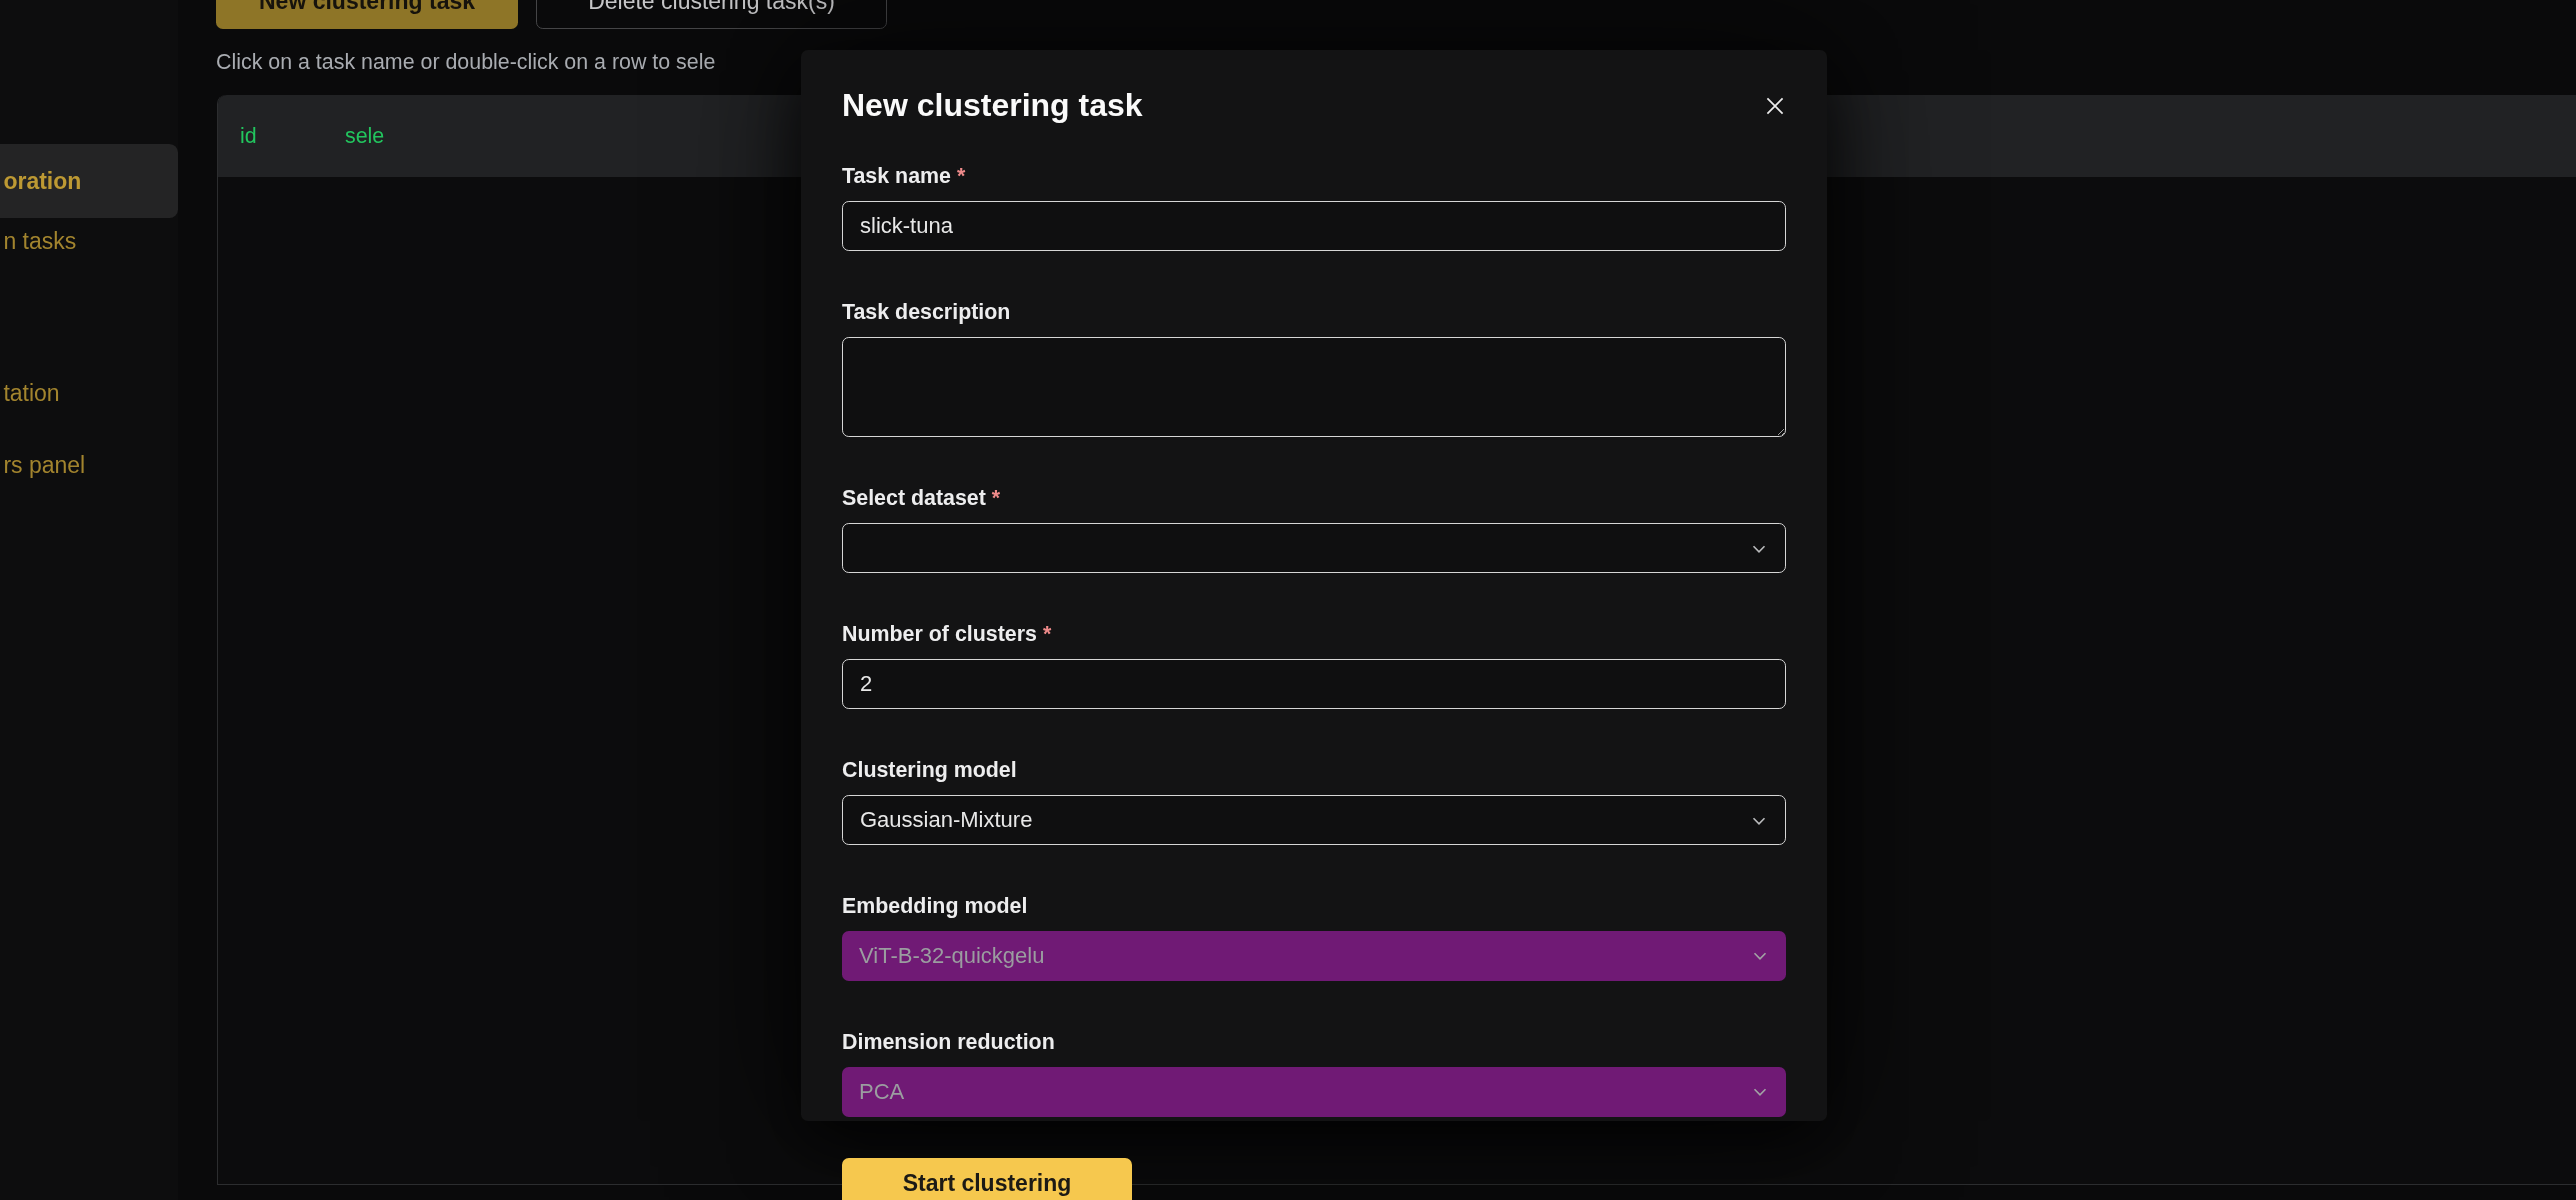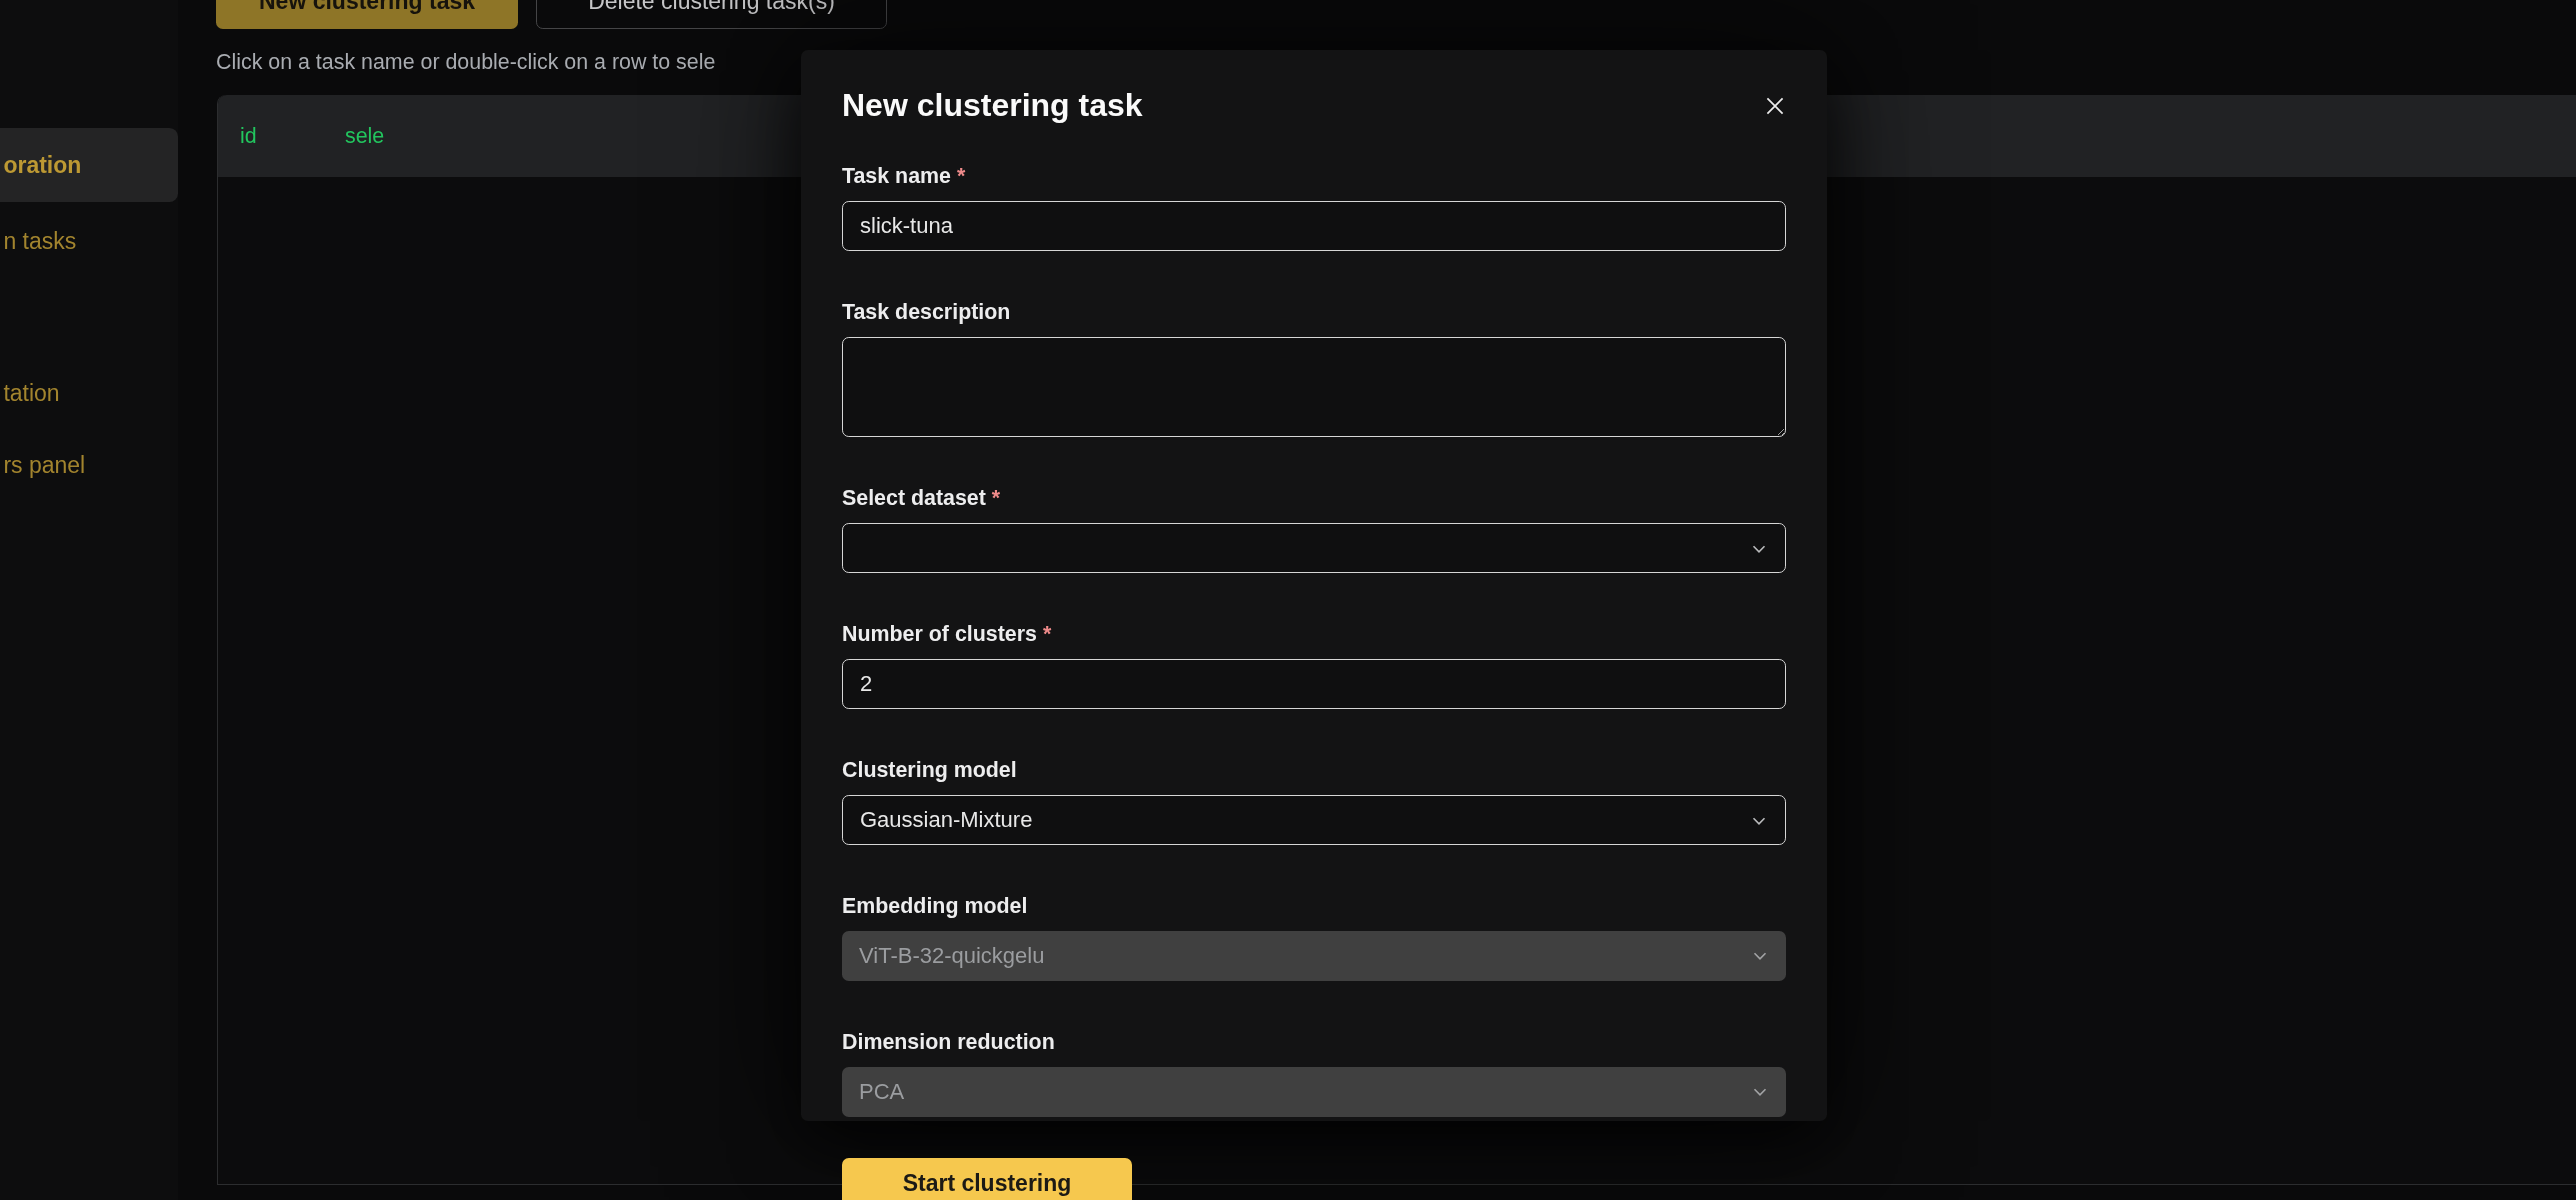--- a/index.html
+++ b/index.html
@@ -17,21 +17,21 @@
     background:#0d0d0e;
   }
   .side-item {
     position:absolute; left:0; width:178px; height:74px;
     line-height:74px; padding-left:3.4px;
     font-size:23px; color:#a2842e; white-space:nowrap; overflow:hidden;
     cursor:pointer;
   }
   .side-item.active {
     background:#242425; color:#bd9933; font-weight:bold;
-    border-top-right-radius:8.6px; border-bottom-right-radius:8.6px;
+    border-top-right-radius:8.6px; border-bottom-right-radius:8.6px;margin-top:16px;
   }
 
   
   .btn-new {
     position:absolute; left:216px; top:-26.5px; width:302px; height:55px;
     background:#8e7527; color:#16130c; font-weight:bold; font-size:23px;
     border:none; border-radius:6.8px; cursor:pointer;
     display:flex; align-items:center; justify-content:center;
     font-family:"Liberation Sans", sans-serif;
   }
@@ -93,21 +93,21 @@
     color:#e8e8e8; font-size:22px; padding:8.6px 17px;
     font-family:"Liberation Sans", sans-serif; outline:none;
     resize:vertical; display:block;
   }
   .sel {
     width:100%; height:50px; border-radius:6.8px; cursor:pointer;
     display:flex; align-items:center; padding:7px 17px;
     font-size:22px; position:relative;
   }
   .sel.bordered { background:#0f0f10; border:1.7px solid #d6d6d6; color:#e8e8e8; }
-  .sel.filled   { background:#404040; border:none; color:#9b9da0;align-items:center; }
+  .sel.filled   { background:#701a75; border:none; color:#9b9da0;align-items:center; }
   .sel .chev { position:absolute; right:15.4px; top:13.7px; }
   .btn-submit {
     margin-top:20.5px; width:290px; height:50px;
     background:#f6c84e; color:#1c1a15; font-weight:bold; font-size:23px;
     border:none; border-radius:6.8px; cursor:pointer;
     font-family:"Liberation Sans", sans-serif;
   }
 </style>
 </head>
 <body>

